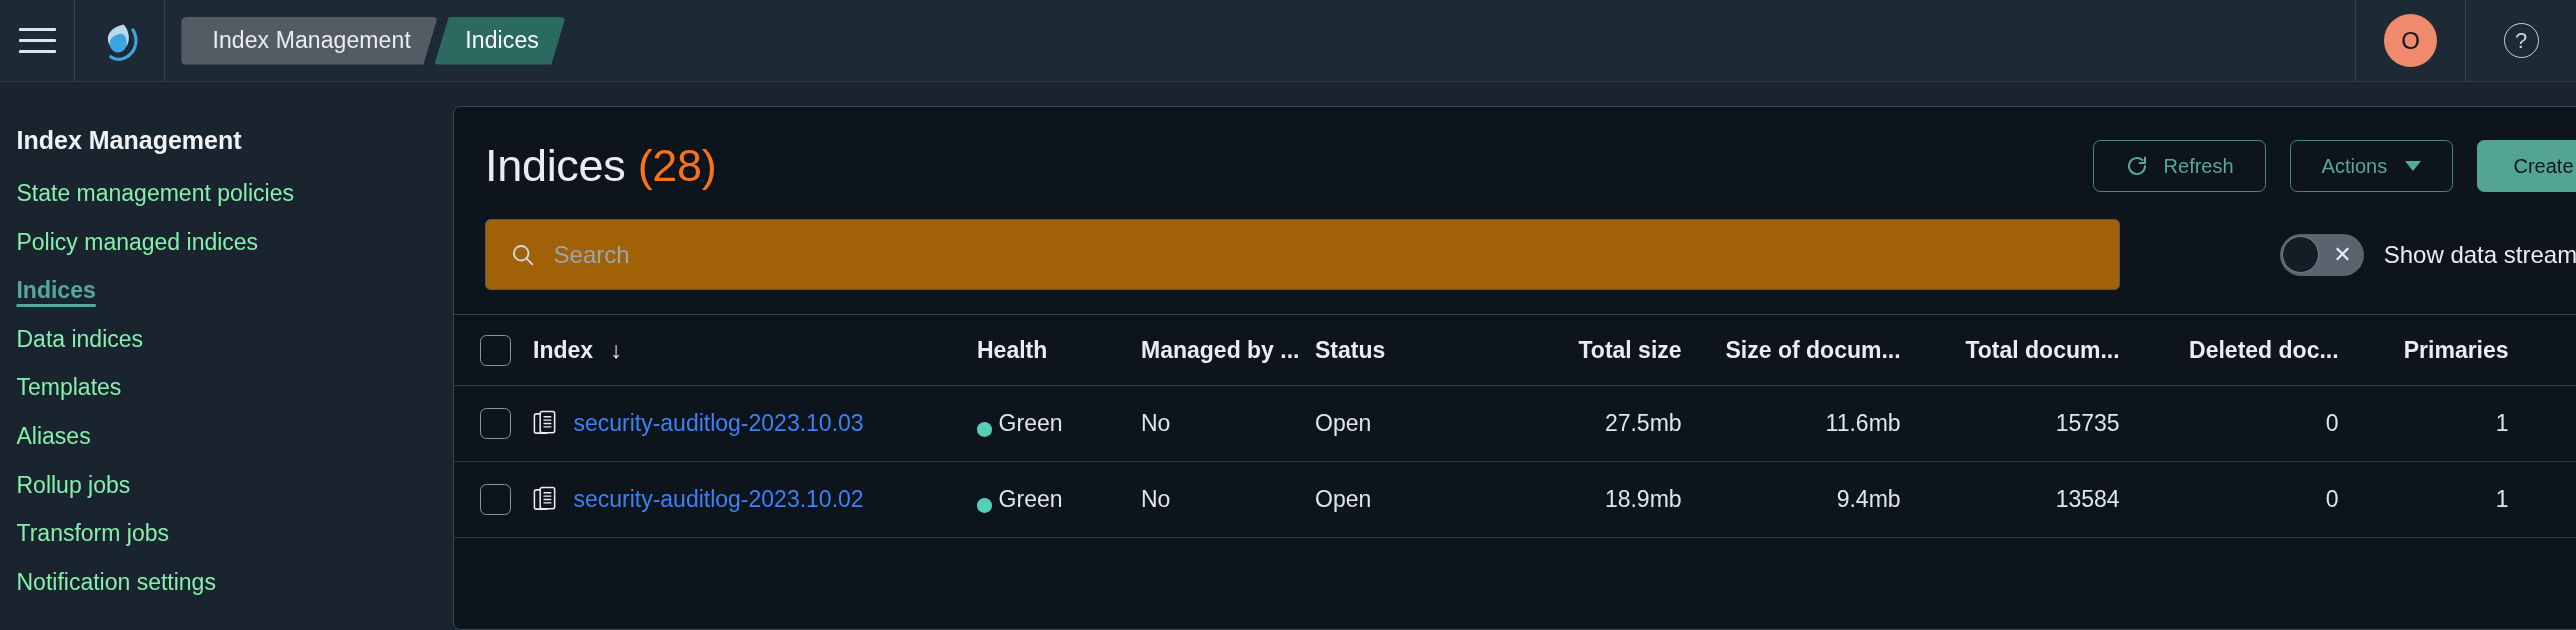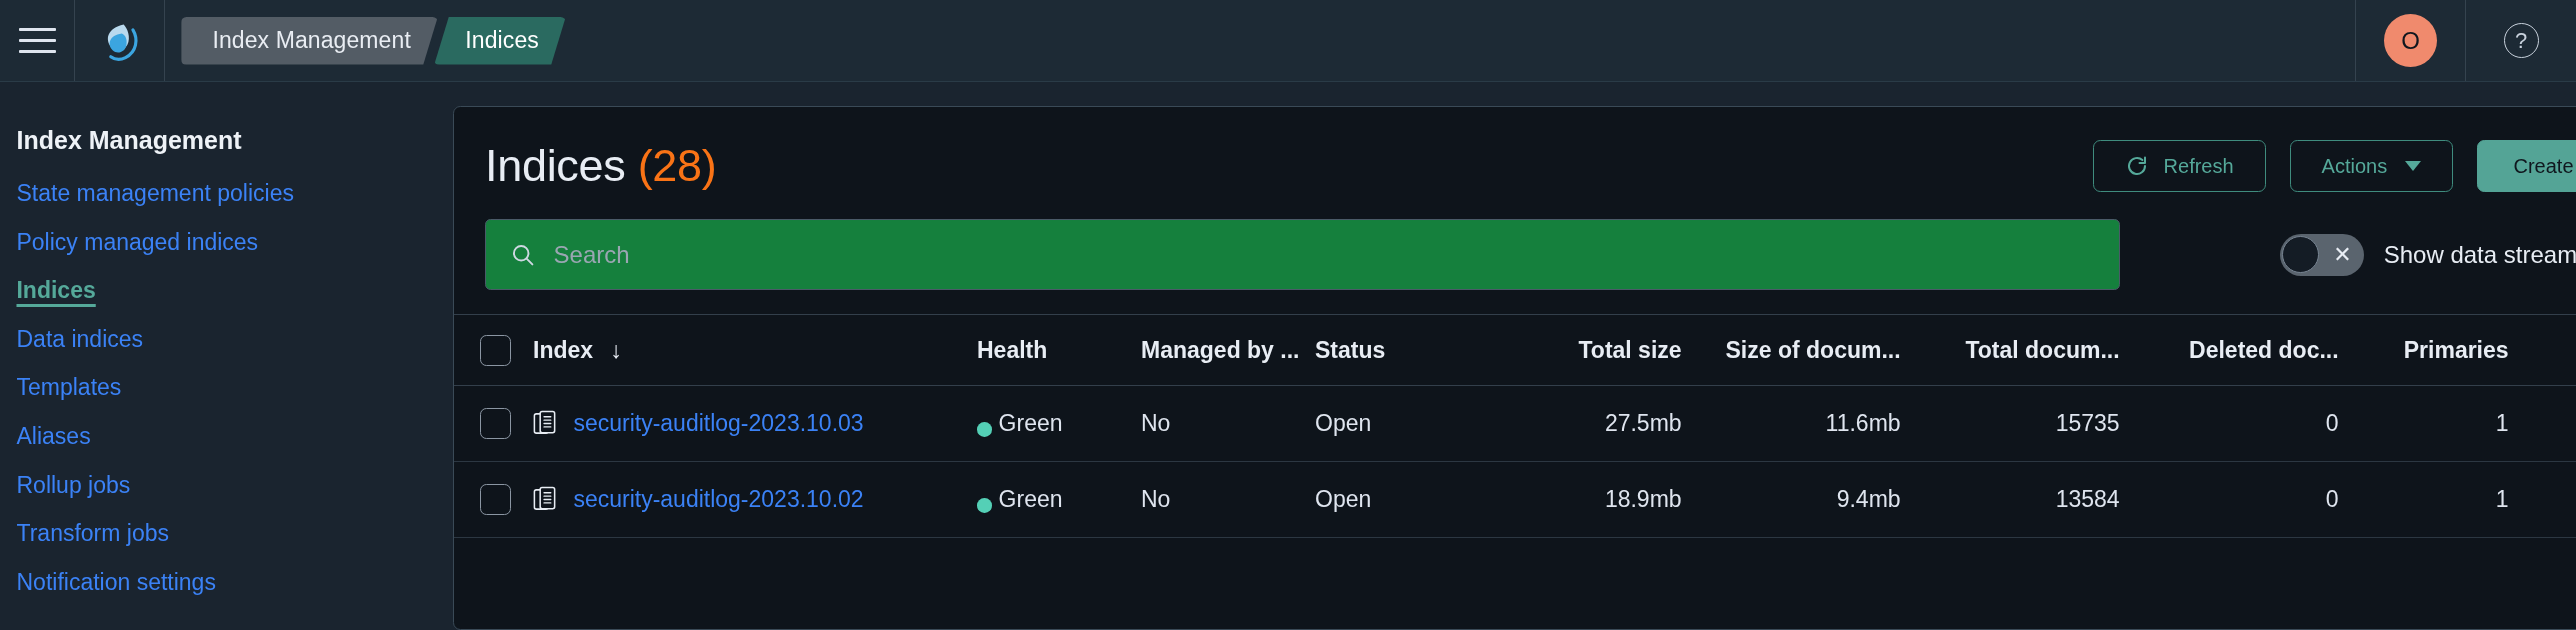--- a/index.html
+++ b/index.html
@@ -139,21 +139,21 @@
   }
   .sidebar-title {
     font-size: 25px;
     font-weight: bold;
     color: #eef2f7;
     margin-bottom: 27px;
     padding-left: 3.7px;
   }
   .sidebar-item {
     font-size: 23px;
-    color: #3b82f6;
+    color: #86efac;
     padding: 0 3.7px;
     margin-bottom: 25.6px;
     line-height: 1;
     cursor: pointer;
     white-space: nowrap;
     display: inline-block;
   }
   .sidebar-row { display: block; }
   .sidebar-item.active {
     color: #55a99a;
@@ -236,21 +236,21 @@
   
   .search-row {
     display: flex;
     align-items: center;
     padding: 0 31px 24px 31px;
     gap: 27px;
   }
   .search-box {
     flex: 1;
     height: 71px;
-    background: #15803d;
+    background: #a16207;
     border: 0.9px solid #4a5a68;
     border-radius: 5.5px;
     display: flex;
     align-items: center;
     padding: 0 24px;
     gap: 18px;
     cursor: text;
     max-width: 1635px;
   }
   .search-input {

